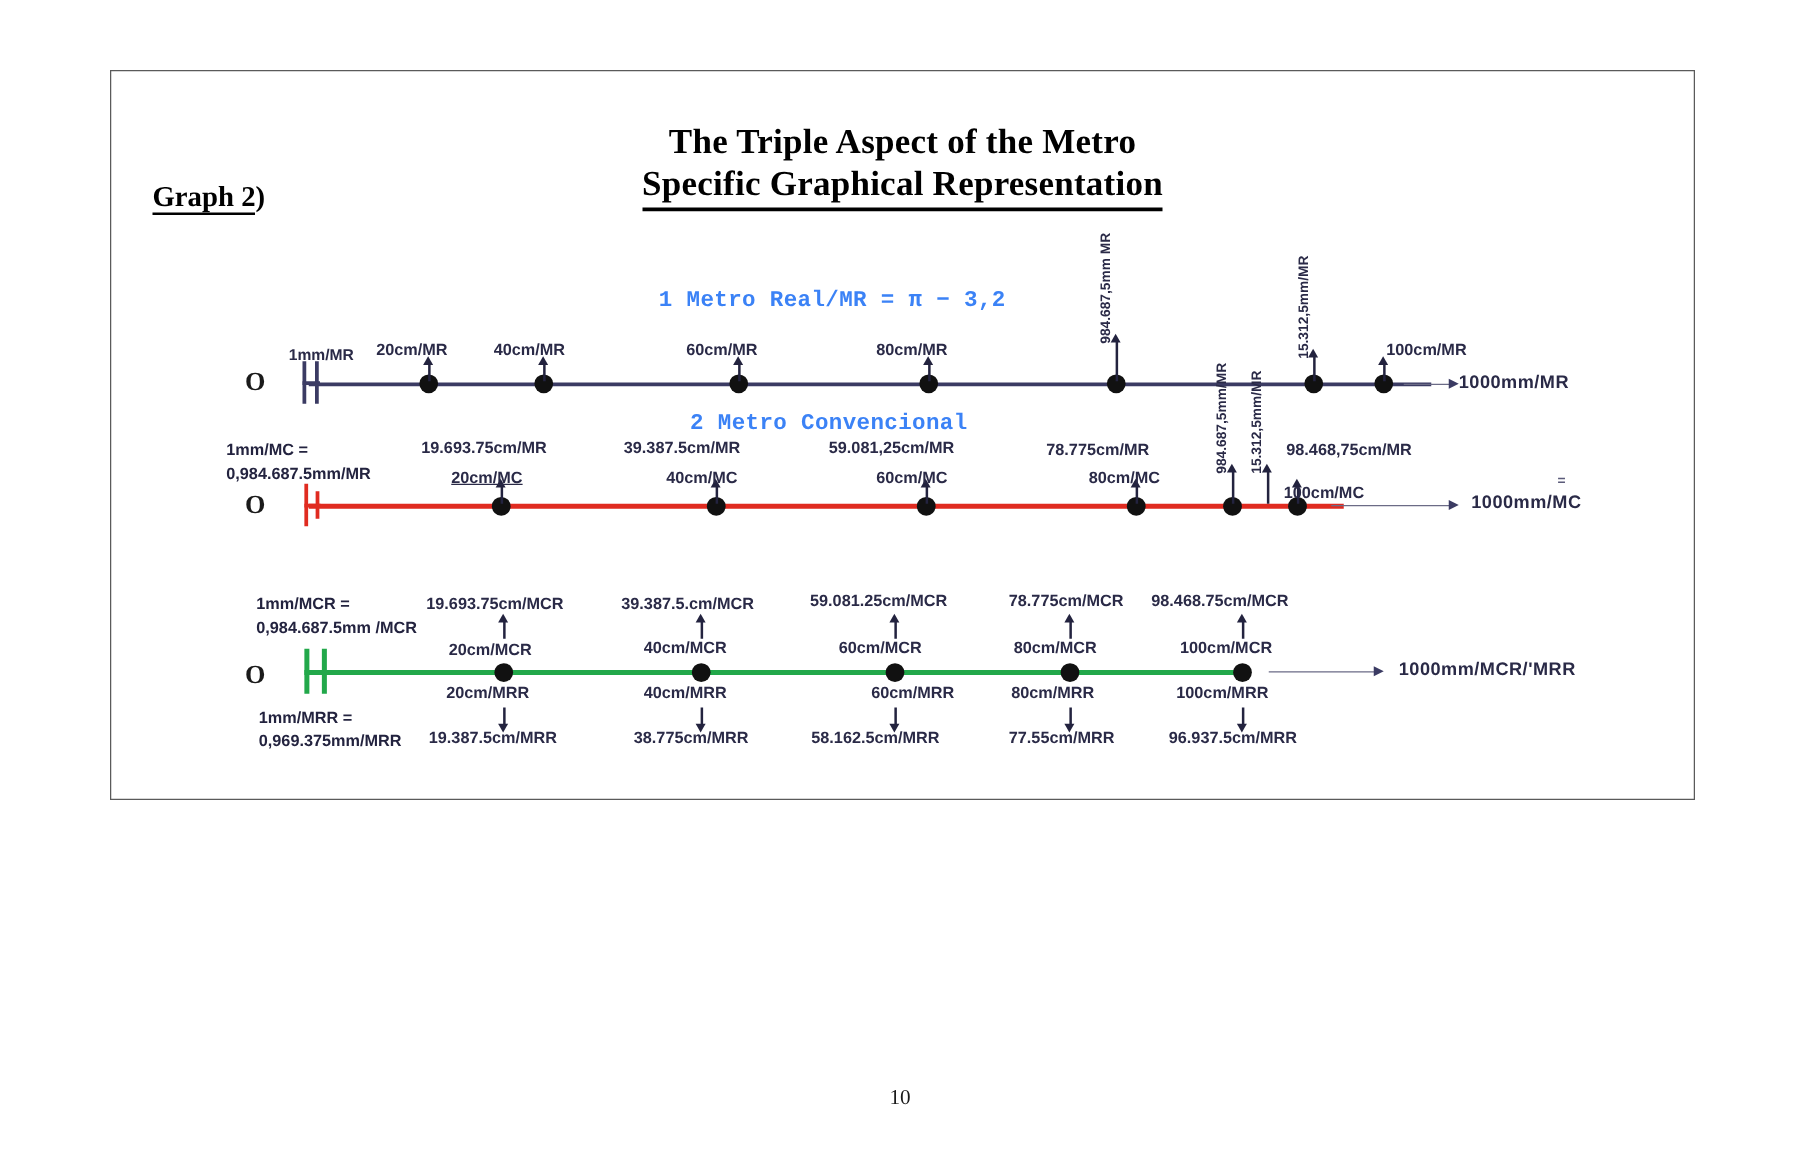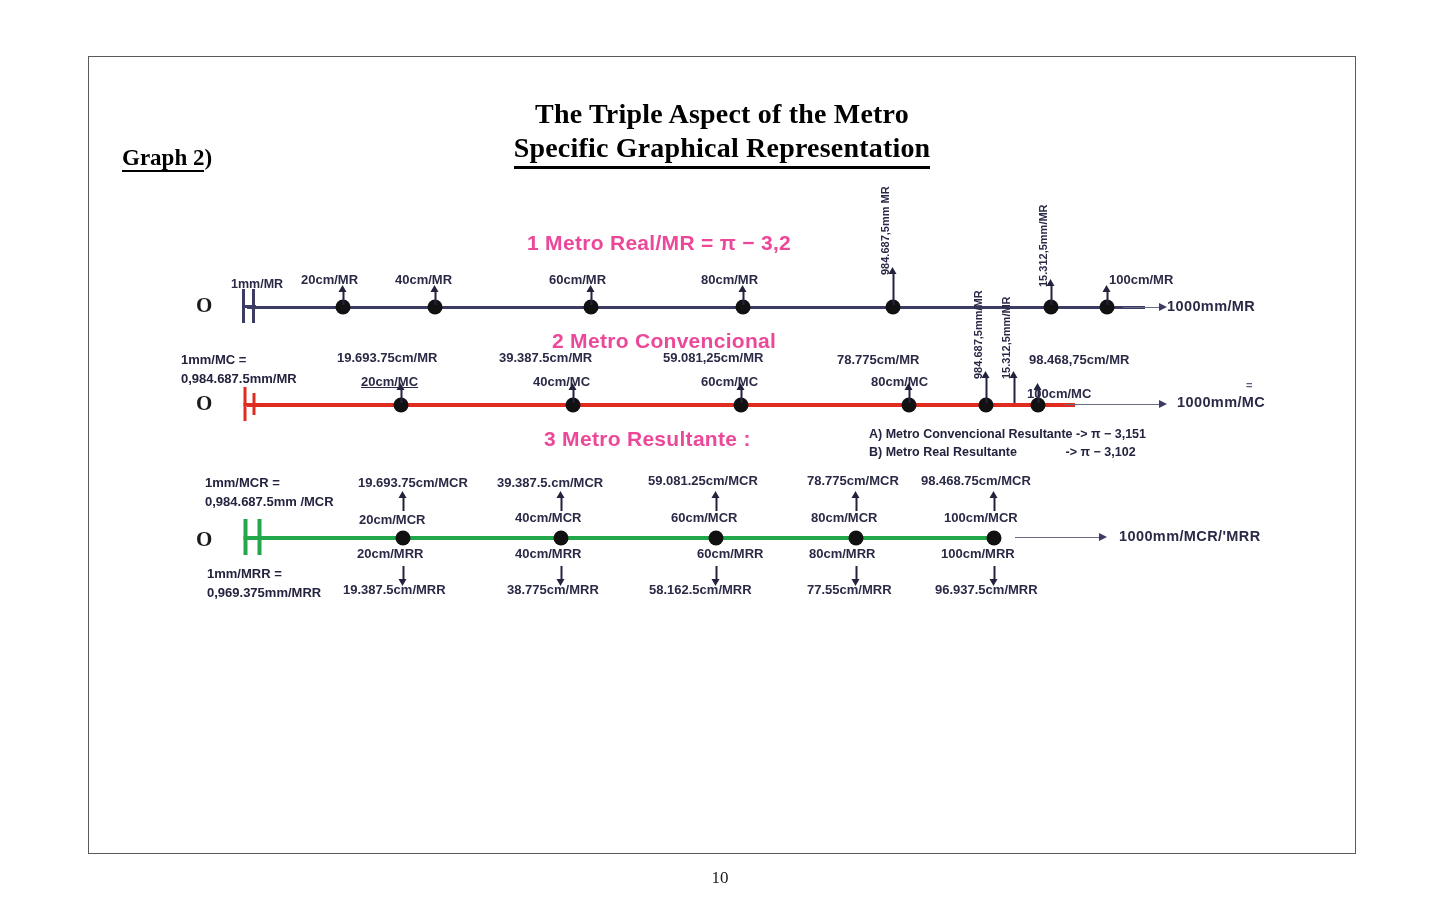--- a/index.html
+++ b/index.html
@@ -13,21 +13,21 @@
     font-family: "Liberation Sans", sans-serif;
     position: relative;
     overflow: hidden;
   }
 
   #page-frame {
     position: absolute;
     left: 88px;
     top: 56px;
     width: 1268px;
-    height: 798px;
+    height: 584px;
     border: 1px solid #5a5a5a;
     box-sizing: border-box;
     background: #fff;
   }
 
   
   .doc-title {
     position: absolute;
     left: 0;
     top: 40px;
@@ -61,24 +61,25 @@
   
   .t {
     position: absolute;
     white-space: nowrap;
     color: #2a2a47;
     font-weight: bold;
   }
   .sec-head {
     position: absolute;
     white-space: nowrap;
-    color: #ec4899;
-    font-size: 21px;
+    color: #3b82f6;
+    font-size: 18px;
     font-weight: bold;
     letter-spacing: 0.3px;
+    font-family: Liberation Mono, monospace;
   }
   .origin-o {
     position: absolute;
     font-family: "Liberation Serif", serif;
     font-size: 21px;
     font-weight: bold;
     color: #1a1a1a;
   }
   .small-lbl {
     font-size: 12.5px;
@@ -386,24 +387,21 @@
   <div class="vert-lbl" style="left:895px; top:310px;">984.687,5mm/MR</div>
   <div class="vert-lbl" style="left:923px; top:310px;">15.312,5mm/MR</div>
 
   <div class="tail-arrow" style="left:976px; top:343px; width:102px;">
     <div class="stem"></div>
       <div class="head"></div>
   </div>
   <div class="tiny-eq" style="left:1157px; top:322px;">=</div>
   <div class="t end-lbl" style="left:1088px; top:337px;">1000mm/MC</div>
 
-  <div class="sec-head" style="left:455px; top:370px;">3 Metro Resultante  :</div>
-
-  <div class="note-lines" style="left:780px; top:368px; font-size:12.5px;">A) Metro Convencional Resultante -&gt; π − 3,151
-B) Metro Real Resultante              -&gt; π − 3,102</div>
+
 
   <div class="origin-o" style="left:107px; top:470px;">O</div>
 
   <div class="note-lines" style="left:116px; top:417px;">1mm/MCR =
 0,984.687.5mm /MCR</div>
 
   <div class="note-lines" style="left:118px; top:508px;">1mm/MRR =
 0,969.375mm/MRR</div>
 
   <div class="axis mcr" style="left:158px; top:479px; width:748px;"></div>
@@ -434,21 +432,21 @@
     </div>
   <div class="up-arrow" style="left:767px; top:434px; height:20px;">
       <div class="head"></div>
       <div class="stem"></div>
     </div>
   <div class="up-arrow" style="left:905px; top:434px; height:20px;">
       <div class="head"></div>
       <div class="stem"></div>
     </div>
 
-  <div class="t tick-lbl" style="left:269px; top:418px;">19.693.75cm/MCR</div>
+  <div class="t tick-lbl" style="left:252px; top:418px;">19.693.75cm/MCR</div>
   <div class="t tick-lbl" style="left:408px; top:418px;">39.387.5.cm/MCR</div>
   <div class="t tick-lbl" style="left:559px; top:416px;">59.081.25cm/MCR</div>
   <div class="t tick-lbl" style="left:718px; top:416px;">78.775cm/MCR</div>
   <div class="t tick-lbl" style="left:832px; top:416px;">98.468.75cm/MCR</div>
 
   <div class="t tick-lbl" style="left:270px; top:455px;">20cm/MCR</div>
   <div class="t tick-lbl" style="left:426px; top:453px;">40cm/MCR</div>
   <div class="t tick-lbl" style="left:582px; top:453px;">60cm/MCR</div>
   <div class="t tick-lbl" style="left:722px; top:453px;">80cm/MCR</div>
   <div class="t tick-lbl" style="left:855px; top:453px;">100cm/MCR</div>

